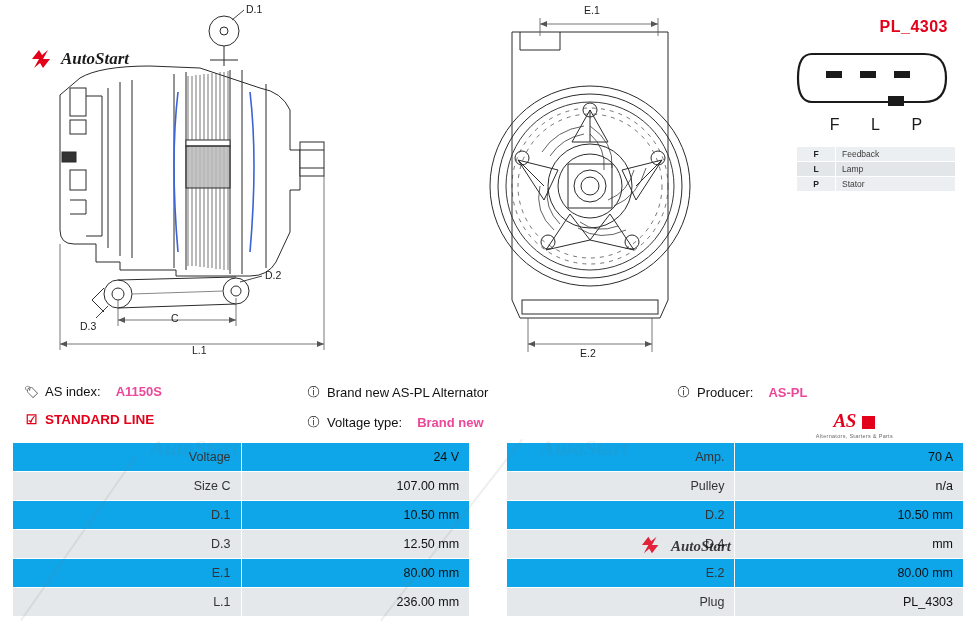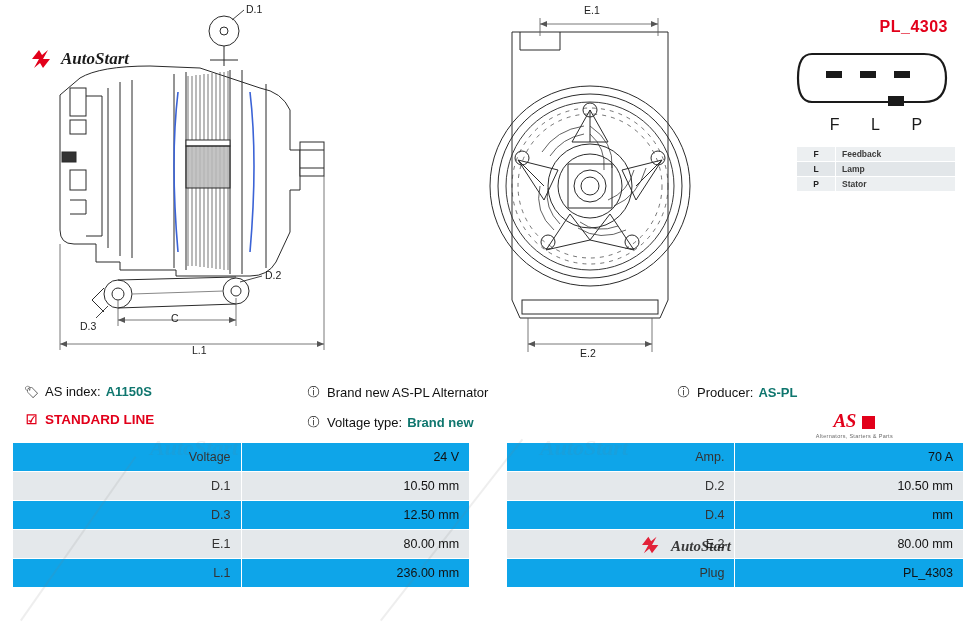--- a/index.html
+++ b/index.html
@@ -81,21 +81,20 @@
     margin-top: 12px;
     border-collapse: collapse;
     width: 160px;
     font-size: 8.5px;
     color: #3b3b3b;
   }
   .pin-table td {
     border: 1px solid #ffffff;
     padding: 2px 6px;
     background: #eceff1;
-    font-weight: bold;
   }
   .pin-table td.k {
     width: 26px;
     font-weight: bold;
     text-align: center;
     color: #222;
   }
   .pin-table tr:nth-child(even) td { background: #e2e6e9; }
 
   
@@ -116,21 +115,21 @@
   }
   .info-line .ico {
     width: 15px;
     display: inline-block;
     margin-right: 6px;
     color: #1a1a1a;
     font-size: 12px;
     text-align: center;
   }
   .info-line .lbl { color: #111; text-align: right; }
-  .info-line .val { font-weight: bold; color: #0f766e; margin-left: 5px; text-align: right; }
+  .info-line .val { font-weight: bold; color: #ec4899; margin-left: 15px; text-align: right; }
   .std-line { color: #e2001a; font-weight: bold; font-size: 13.5px; }
   .std-line .ico { color: #e2001a; font-size: 13px; }
 
   .as-logo {
     position: absolute;
     right: 36px;
     top: 38px;
     text-align: center;
   }
   .as-logo .as-big {
@@ -473,20 +472,27 @@
 
   <div class="spec-wrap">
     <table class="spec">
       <tbody>
           <tr>
         <td class="k">Voltage</td>
         <td class="v">24 V</td>
         <td class="sp"></td>
         <td class="k">Amp.</td>
         <td class="v">70 A</td>
+      </tr>
+      <tr>
+        <td class="k">Size C</td>
+        <td class="v">107.00 mm</td>
+        <td class="sp"></td>
+        <td class="k">Pulley</td>
+        <td class="v">n/a</td>
       </tr>
       <tr>
         <td class="k">D.1</td>
         <td class="v">10.50 mm</td>
         <td class="sp"></td>
         <td class="k">D.2</td>
         <td class="v">10.50 mm</td>
       </tr>
       <tr>
         <td class="k">D.3</td>

